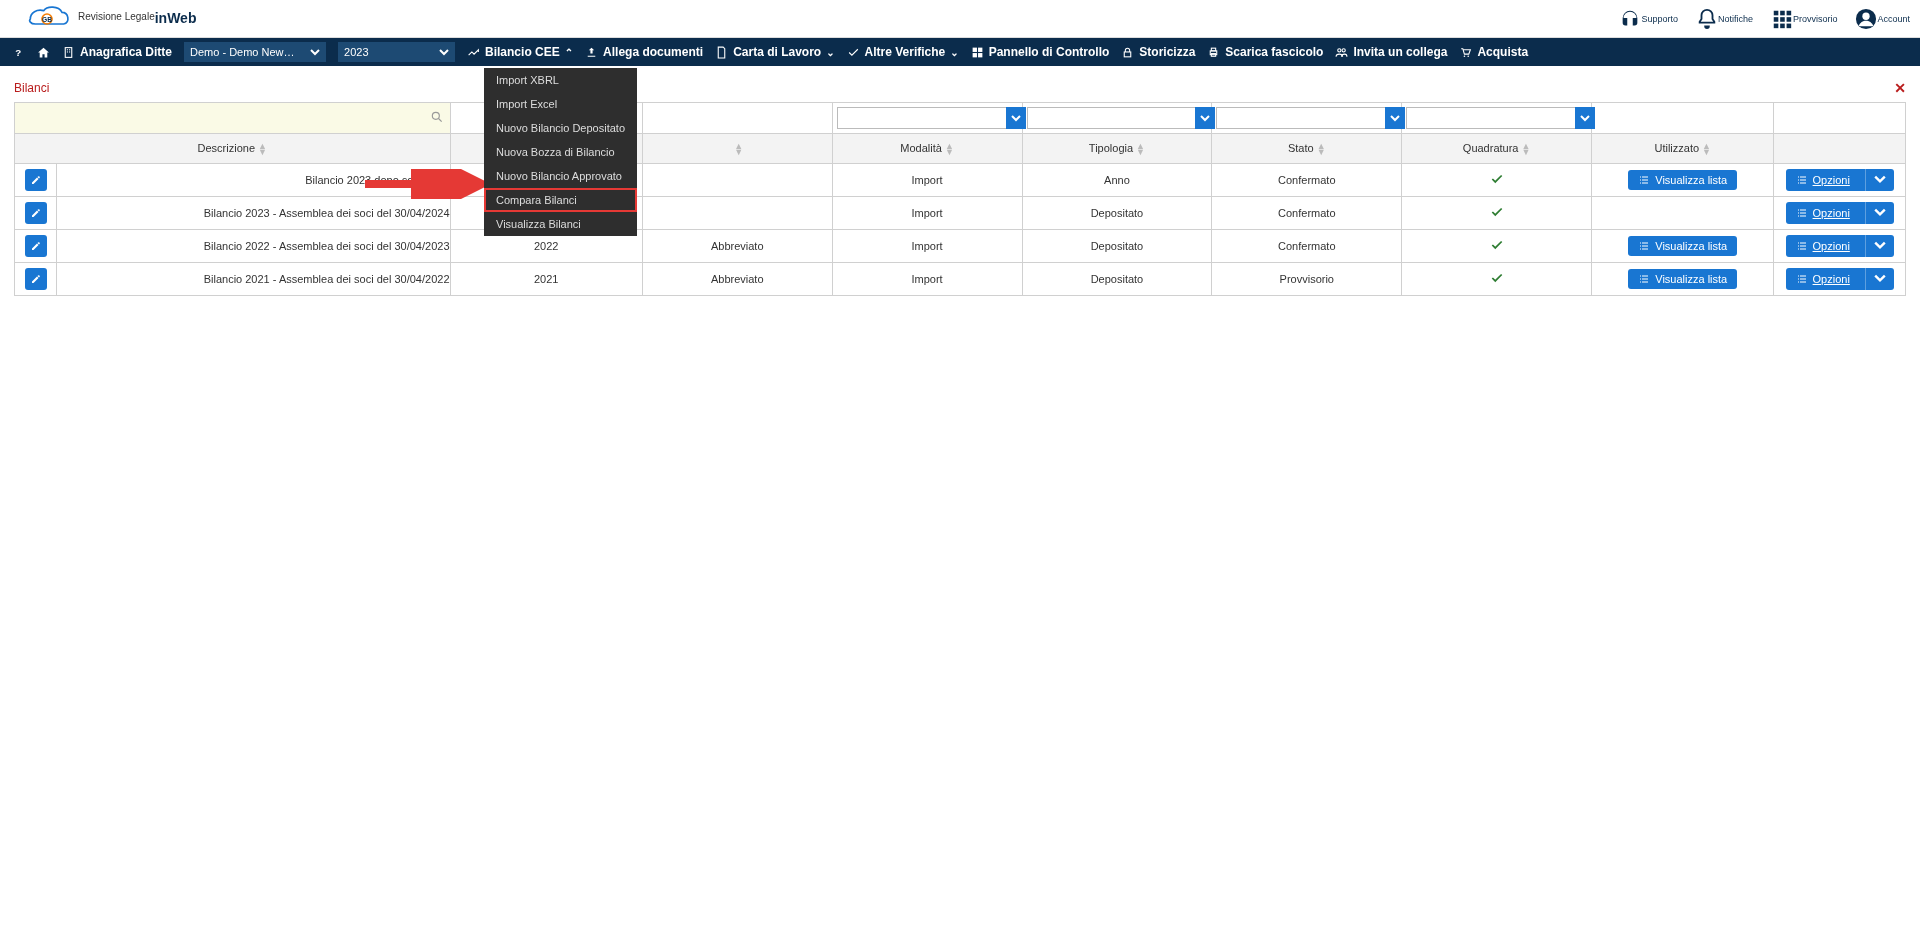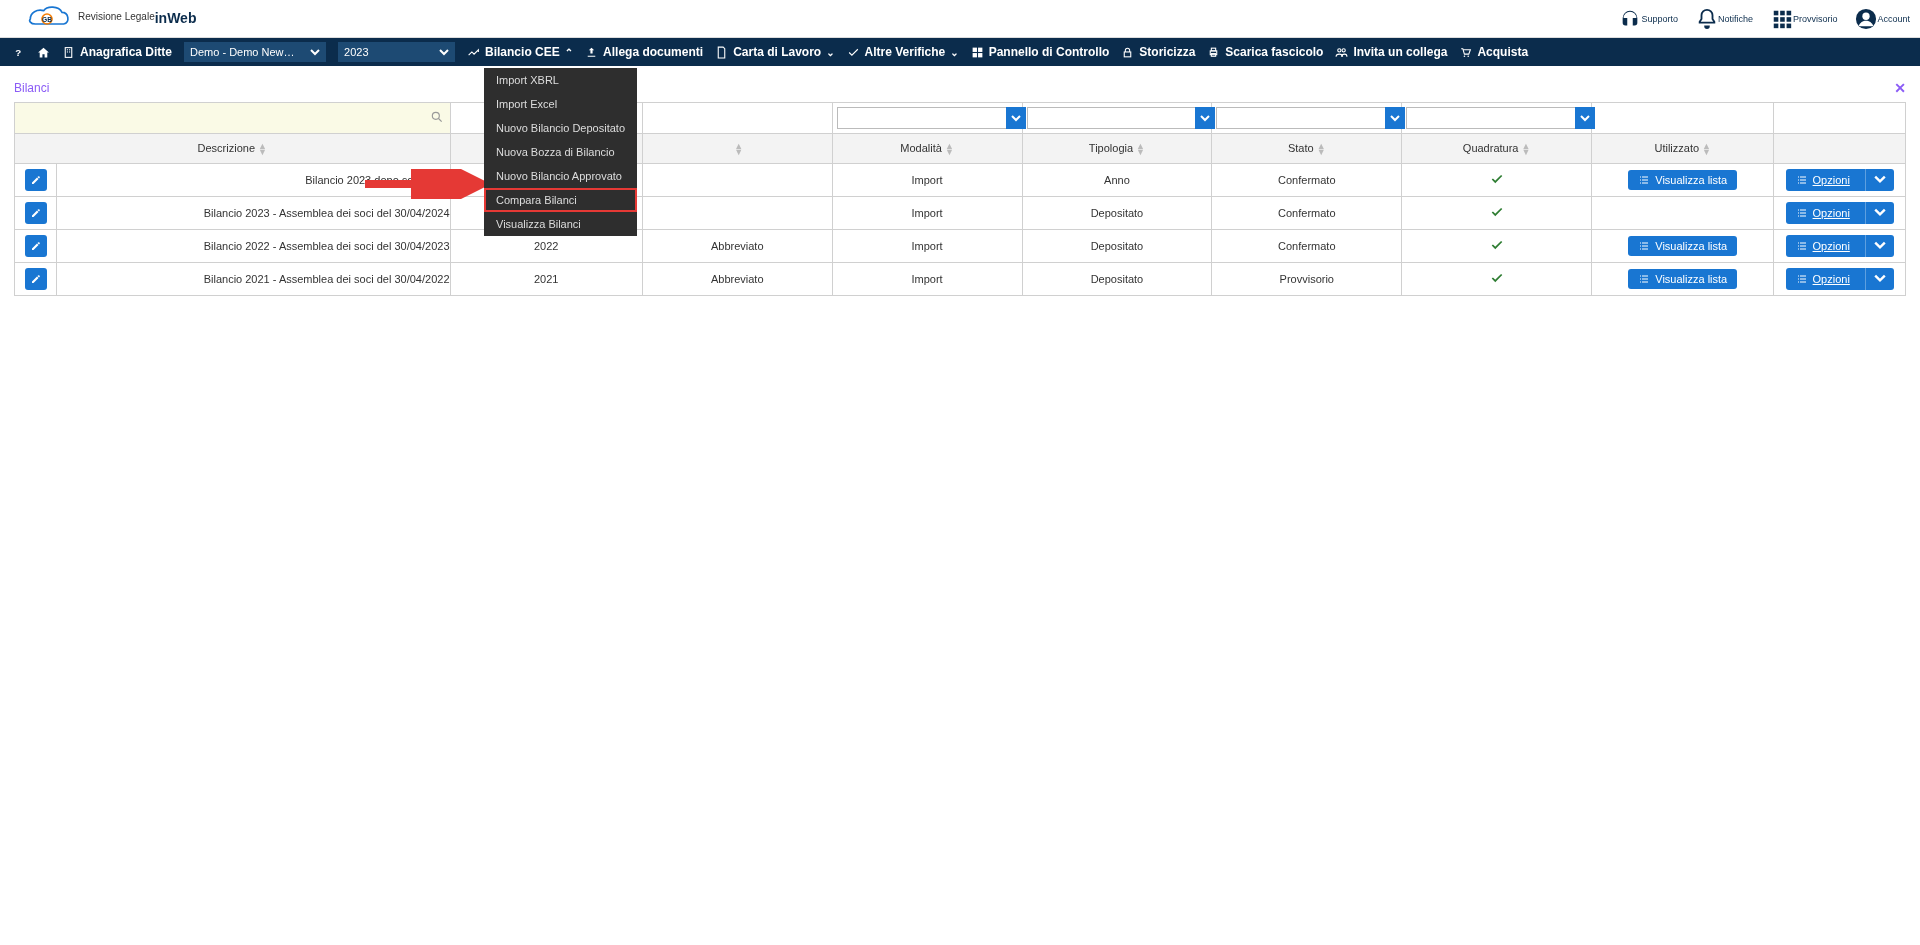--- a/index.html
+++ b/index.html
@@ -18,21 +18,21 @@
 .nav-bar { background: #0b2c4c; height: 28px; display: flex; align-items: center; padding: 0 12px; color: #fff; gap: 12px; white-space: nowrap; position: relative; }
 .nav-item { display: flex; align-items: center; gap: 5px; color: #fff; font-size: 12px; font-weight: bold; cursor: pointer; }
 .nav-item svg { width: 13px; height: 13px; fill: #fff; }
 .nav-caret { font-size: 10px; }
 .nav-select { background: #1d4a73; border: none; color: #fff; height: 20px; padding: 0 6px; font-size: 11px; display: flex; align-items: center; gap: 4px; }
 .dropdown-menu { position: absolute; top: 68px; left: 484px; background: #2e2e2e; color: #ddd; font-size: 11px; min-width: 150px; z-index: 100; }
 .dropdown-item { padding: 6px 12px; cursor: pointer; }
 .dropdown-item.highlight { border: 2px solid #e53935; padding: 4px 10px; }
 .arrow-annot { position: absolute; top: 169px; left: 360px; z-index: 99; }
 .content { padding: 10px 14px; }
-.panel-title-row { display: flex; justify-content: space-between; align-items: center; padding: 4px 0 6px 0; font-size: 12px; font-weight: 500; color: #8b5cf6; }
+.panel-title-row { display: flex; justify-content: space-between; align-items: center; padding: 4px 0 6px 0; font-size: 12px; font-weight: 500; color: #b91c1c; }
 .close-x { cursor: pointer; font-size: 14px; font-weight: bold; }
 table.grid { width: 100%; border-collapse: collapse; table-layout: fixed; }
 table.grid th, table.grid td { border: 1px solid #d0d0d0; font-size: 11px; color: #333; vertical-align: middle; text-align: center; padding: 0; }
 tr.filter-row td { background: #fff; height: 30px; }
 tr.filter-row td:first-child { background: #fafae6; }
 tr.filter-row td .filter-inner { display: flex; align-items: center; justify-content: flex-end; padding: 0 6px; height: 100%; }
 .filter-search { color: #aaa; }
 .filter-combo { display: flex; width: 100%; height: 22px; margin: 4px; }
 .filter-combo .box { flex: 1; border: 1px solid #bbb; border-right: none; background: #fff; }
 .filter-combo .btn { width: 20px; background: #1976d2; display: flex; align-items: center; justify-content: center; }

